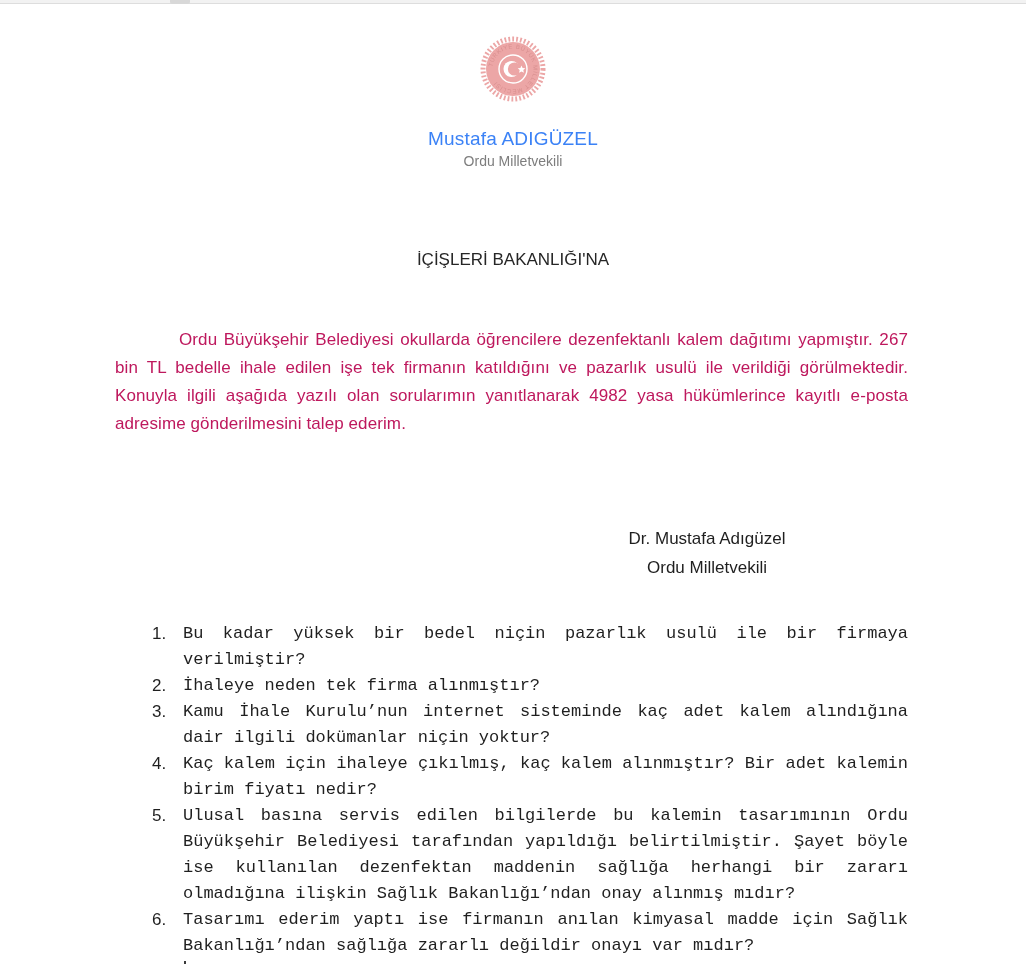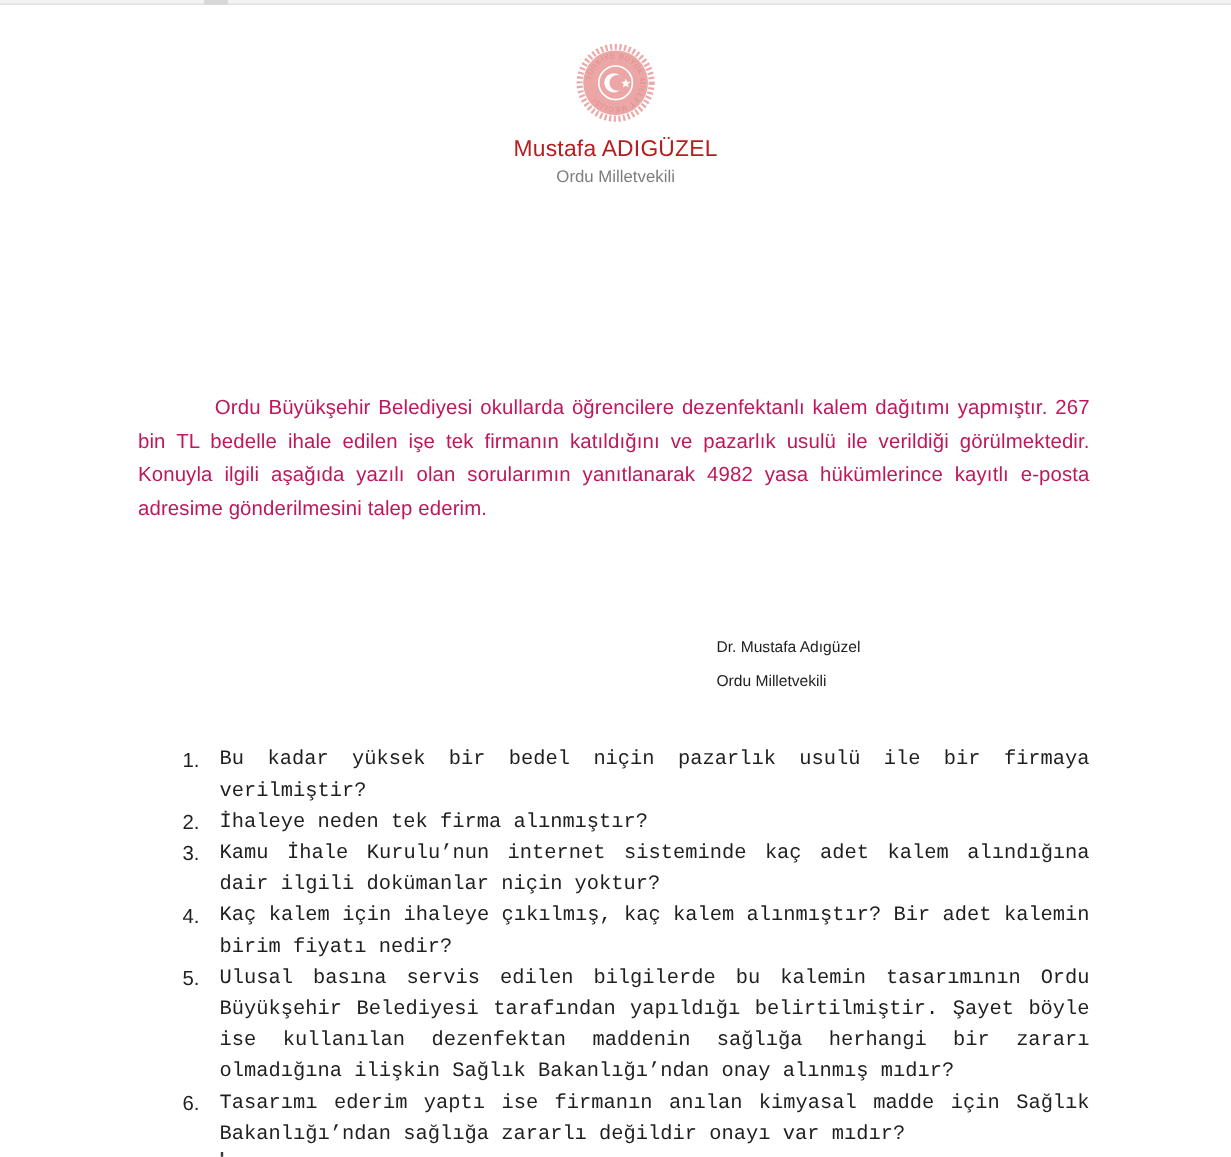--- a/index.html
+++ b/index.html
@@ -23,22 +23,22 @@
     background: #d8d8d8; border-radius: 0 0 2px 2px;
   }
 
   
   .letterhead {
     position: absolute; top: 36px; left: 0; width: 100%;
     text-align: center;
   }
   .seal-wrap { display: inline-block; width: 66px; height: 66px; }
   .mp-name {
-    margin-top: 7px;
-    font-size: 19px; color: #b91c1c; letter-spacing: 0.2px;
+    margin-top: 22px;
+    font-size: 19px; color: #3b82f6; letter-spacing: 0.2px;
   }
   .mp-role {
     margin-top: 3px;
     font-size: 14px; color: #7d7d7d;
   }
 
   
   .letter-title {
     position: absolute; top: 250px; left: 0; width: 100%;
     text-align: center;
@@ -49,21 +49,21 @@
   .letter-body {
     position: absolute; top: 326px; left: 115px; width: 793px;
     font-size: 17px; line-height: 28px; letter-spacing: 0.1px;
     text-align: justify; text-indent: 64px;
     color: #be185d;
   }
 
   
   .signature {
     position: absolute; top: 524px; left: 597px; width: 220px;
-    font-size: 13px; line-height: 29px;
+    text-align: center; font-size: 17px; line-height: 29px;
     color: #1f1f1f;
   }
 
   
   .questions {
     position: absolute; top: 621px; left: 152px; width: 756px;
     font-size: 17px; line-height: 26px; color: #1f1f1f;
   }
   .q-item { display: flex; align-items: flex-start; }
   .q-num { flex: 0 0 31px; }
@@ -103,20 +103,21 @@
         <circle cx="31.5" cy="33" r="8" fill="#ffffff"></circle>
         <circle cx="34.5" cy="33" r="6.6" fill="#eca6a6"></circle>
 
         <polygon fill="#ffffff" points="41.5,29.6 42.6,32.1 45.3,32.3 43.3,34.1 43.9,36.8 41.5,35.4 39.1,36.8 39.7,34.1 37.7,32.3 40.4,32.1"></polygon>
       </svg>
     </span>
     <div class="mp-name">Mustafa ADIGÜZEL</div>
     <div class="mp-role">Ordu Milletvekili</div>
   </div>
 
+  <div class="letter-title">İÇİŞLERİ BAKANLIĞI'NA</div>
 
   <div class="letter-body">Ordu Büyükşehir Belediyesi okullarda öğrencilere dezenfektanlı kalem dağıtımı yapmıştır. 267 bin TL bedelle ihale edilen işe tek firmanın katıldığını ve pazarlık usulü ile verildiği görülmektedir. Konuyla ilgili aşağıda yazılı olan sorularımın yanıtlanarak 4982 yasa hükümlerince kayıtlı e-posta adresime gönderilmesini talep ederim.</div>
 
   <div class="signature">
     <div>Dr. Mustafa Adıgüzel</div>
     <div>Ordu Milletvekili</div>
   </div>
 
   <div class="questions">
     <div class="q-item">

